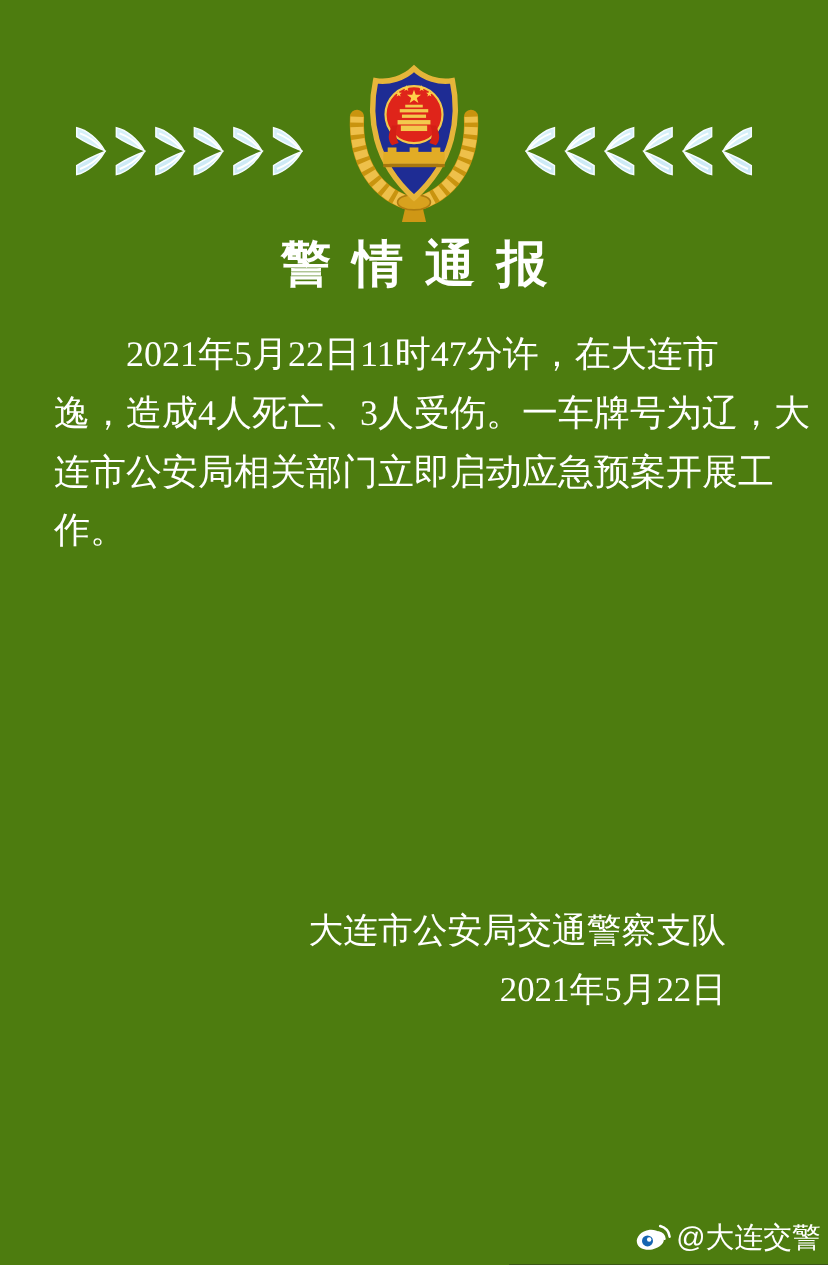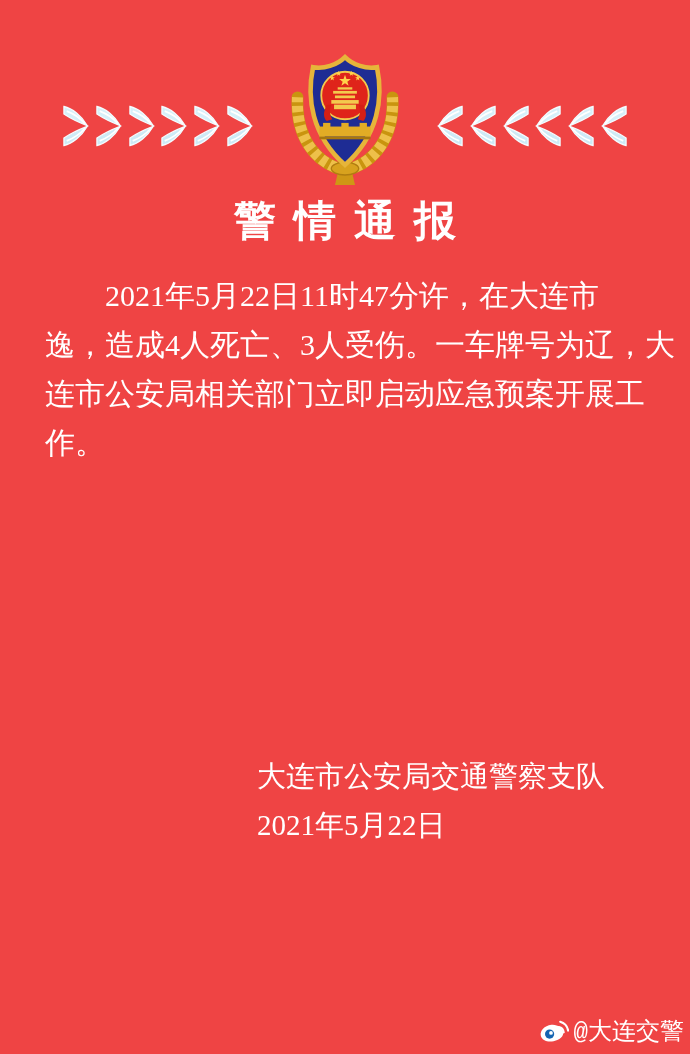--- a/index.html
+++ b/index.html
@@ -1,20 +1,20 @@
 <!DOCTYPE html>
 <html><head>
 <meta charset="utf-8">
 <style>
   html,body { margin:0; padding:0; background:#222; }
   .page {
     position:relative;
     width:690px; height:1054px;
     margin:0 auto;
-    background:#ef4444;
+    background:#4d7c0f;
     overflow:hidden;
     font-family:"Liberation Serif","DejaVu Serif",serif;
     color:#ffffff;
   }
   
   .header { position:absolute; top:0; left:0; width:100%; height:195px; }
   .emblem {
     position:absolute; top:48px; left:50%;
     transform:translateX(-50%);
     width:128px; height:137px;
@@ -42,26 +42,26 @@
     font-size:30px; line-height:49px;
   }
   .bodyline { white-space:nowrap; letter-spacing:0px; }
   .bodyline.indent { text-indent:60px; }
   
   .signature {
     position:absolute; top:752px; left:0; right:85px;
     text-align:right;
     font-size:29px; line-height:49px;
   }
-  .sig-inner { display:inline-block; text-align:left; }
+  .sig-inner { display:inline-block; text-align:right; }
   
   .watermark {
     position:absolute; right:6px; bottom:7px;
     display:flex; align-items:center; gap:5px;
-    font-family:Liberation Mono, monospace;
+    font-family:Liberation Sans, sans-serif;
     font-size:24px; color:#ffffff;
   }
   .watermark svg { width:30px; height:24px; display:block; }
 </style>
 </head>
 <body>
 
 <svg width="0" height="0" style="position:absolute" aria-hidden="true">
   <defs>
     <g id="chev">

